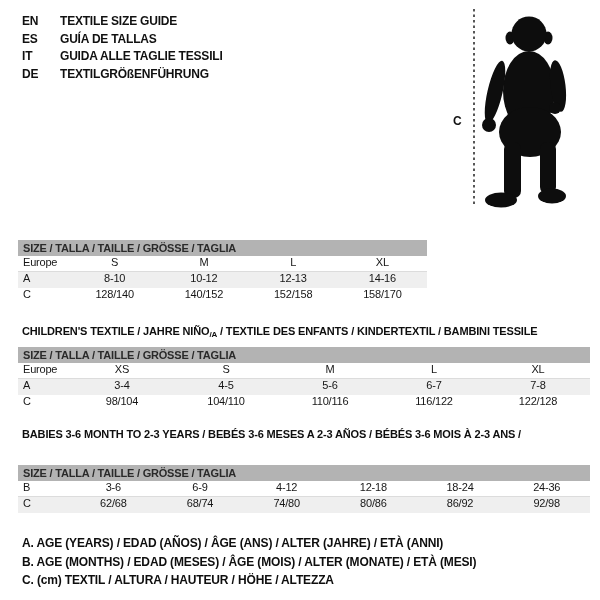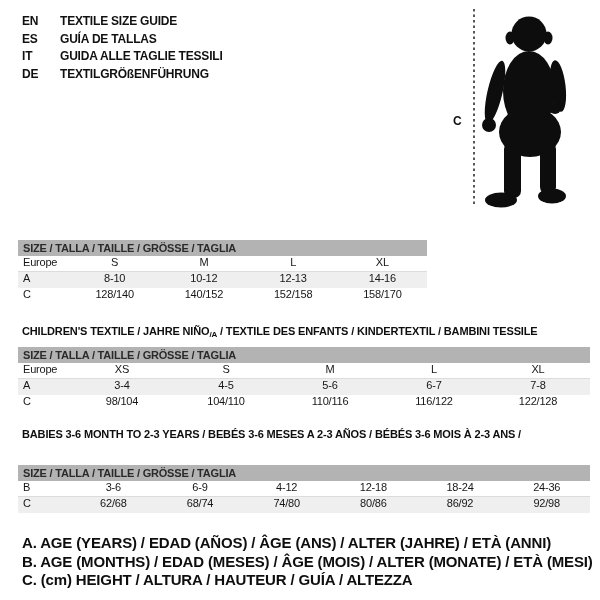--- a/index.html
+++ b/index.html
@@ -24,21 +24,21 @@
   .bar { height:16px; background:#b3b3b3; color:#2a2a2a; font-weight:700; font-size:11px; line-height:16px; padding-left:5px; white-space:nowrap; }
   .trow { display:flex; height:16px; align-items:flex-start; color:#161616; }
   .trow.white { background:#fff; border-bottom:1px solid #dcdcdc; }
   .trow.white.last { border-bottom:none; }
   .trow.alt { background:#efefef; }
   .cell-label { width:52px; padding-left:5px; flex:0 0 52px; }
   .cell { flex:1 1 0; text-align:center; }
 
   
   .notes { position:absolute; left:22px; top:534px; }
-  .note-line { font-size:15px; font-weight:700; letter-spacing:-0.15px; line-height:18.5px; white-space:nowrap; color:#0e0e0e; }
+  .note-line { font-size:12px; font-weight:700; letter-spacing:-0.15px; line-height:18.5px; white-space:nowrap; color:#0e0e0e; }
 </style>
 </head>
 <body>
 
 <div id="canvas">
 
   <div class="langs">
     <div class="lang-row">
       <span class="lang-code">EN</span>
       <span class="lang-text">TEXTILE SIZE GUIDE</span>
@@ -154,16 +154,16 @@
       <span class="cell">74/80</span>
       <span class="cell">80/86</span>
       <span class="cell">86/92</span>
       <span class="cell">92/98</span>
     </div>
   </div>
 
   <div class="notes">
     <div class="note-line">A. AGE (YEARS) / EDAD (AÑOS) / ÂGE (ANS) / ALTER (JAHRE) / ETÀ (ANNI)</div>
     <div class="note-line">B. AGE (MONTHS) / EDAD (MESES) / ÂGE (MOIS) / ALTER (MONATE) / ETÀ (MESI)</div>
-    <div class="note-line">C. (cm) HEIGHT / ALTURA / HAUTEUR / GUÍA / ALTEZZA</div>
+    <div class="note-line">C. (cm) TEXTIL / ALTURA / HAUTEUR / HÖHE / ALTEZZA</div>
   </div>
 
 </div>
 
 </body></html>

